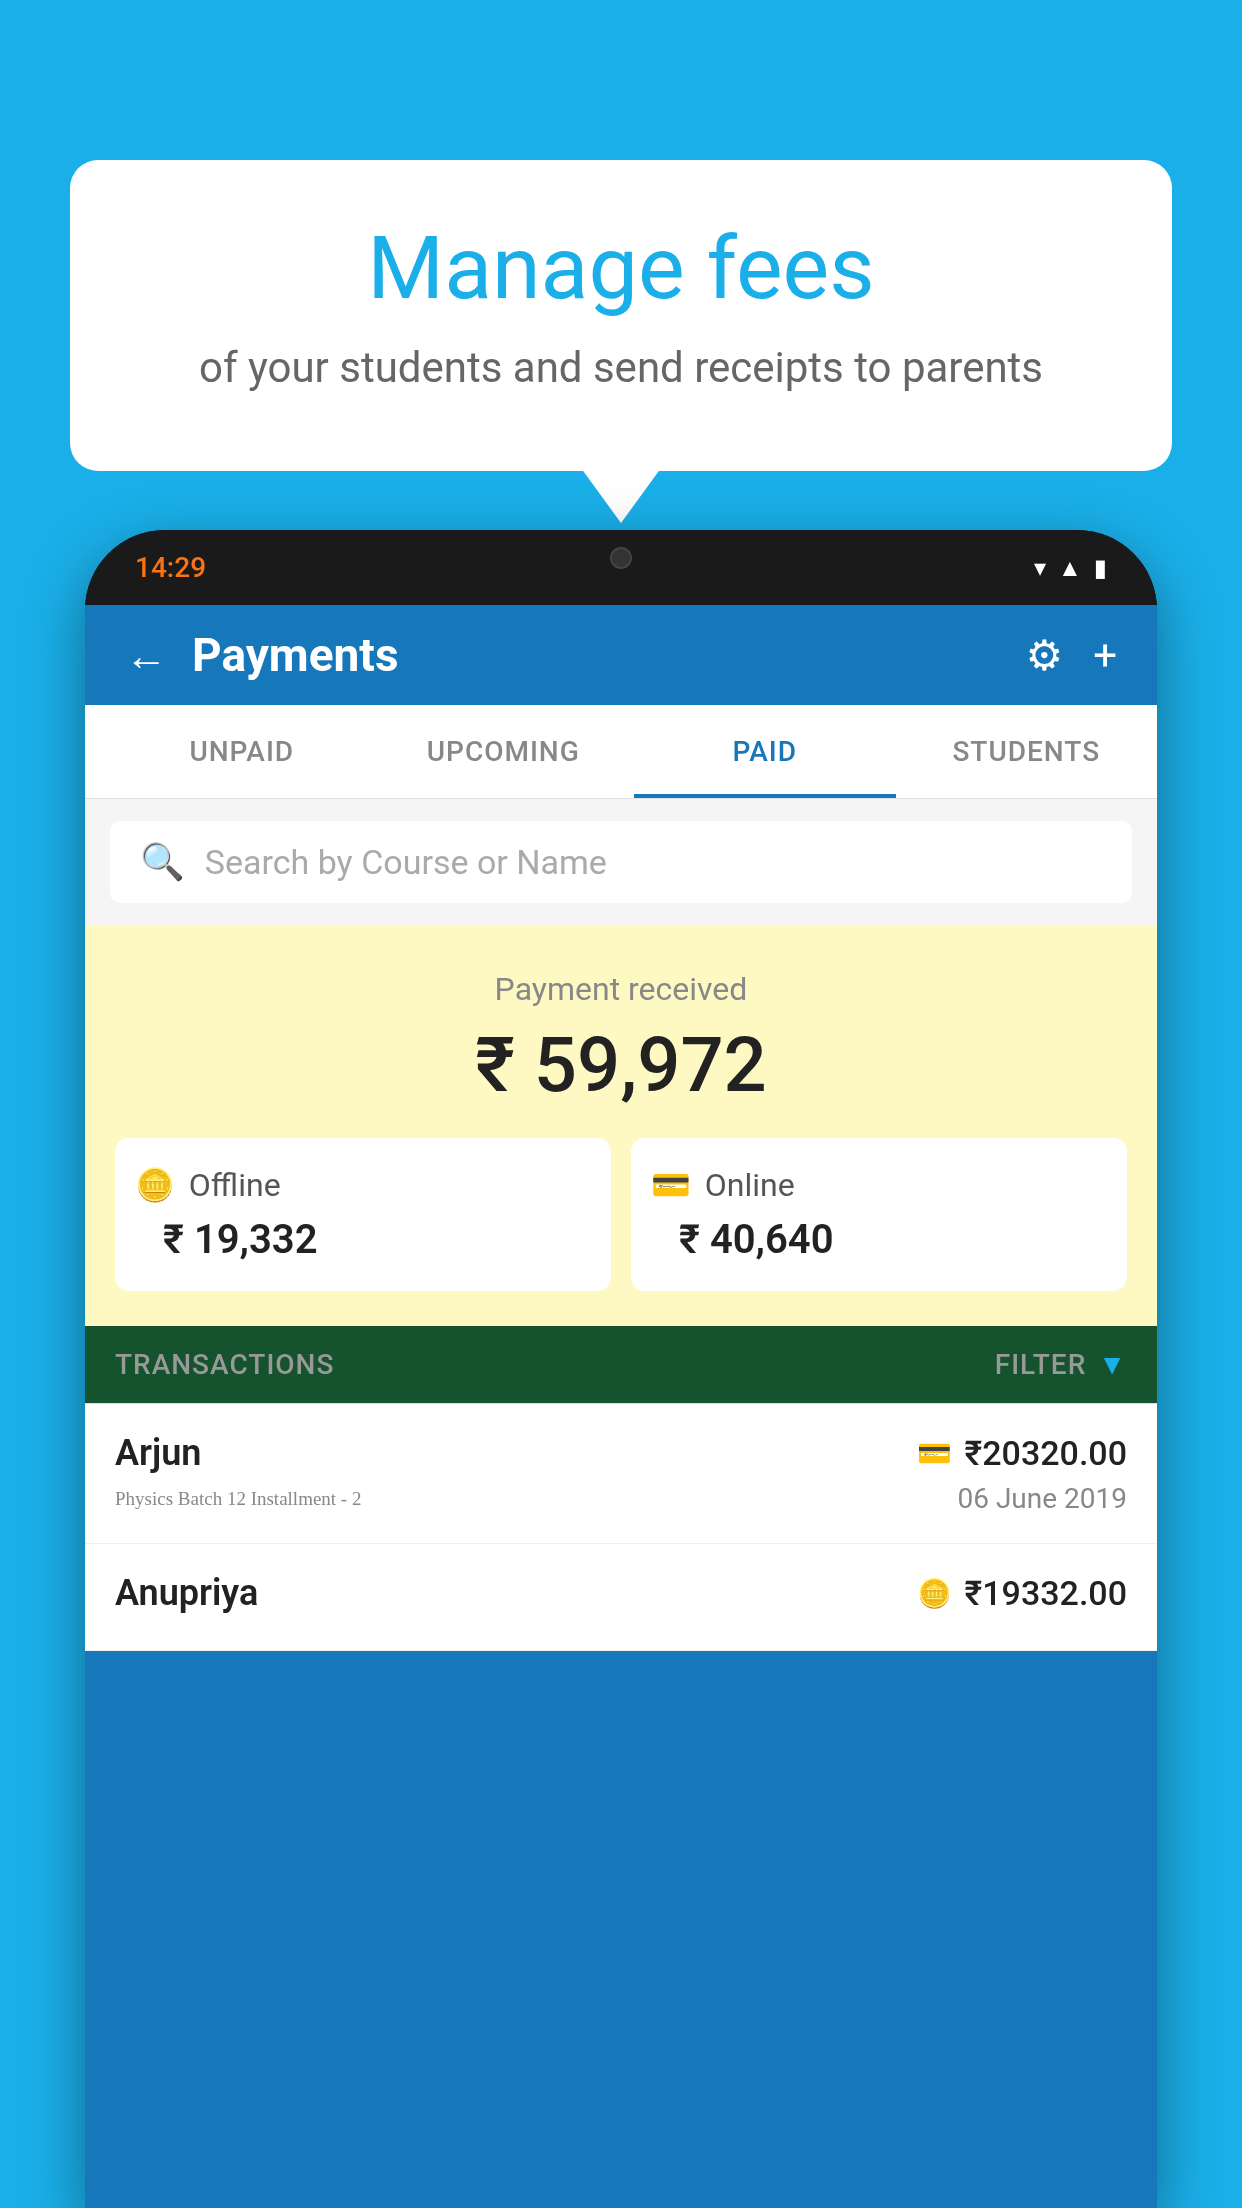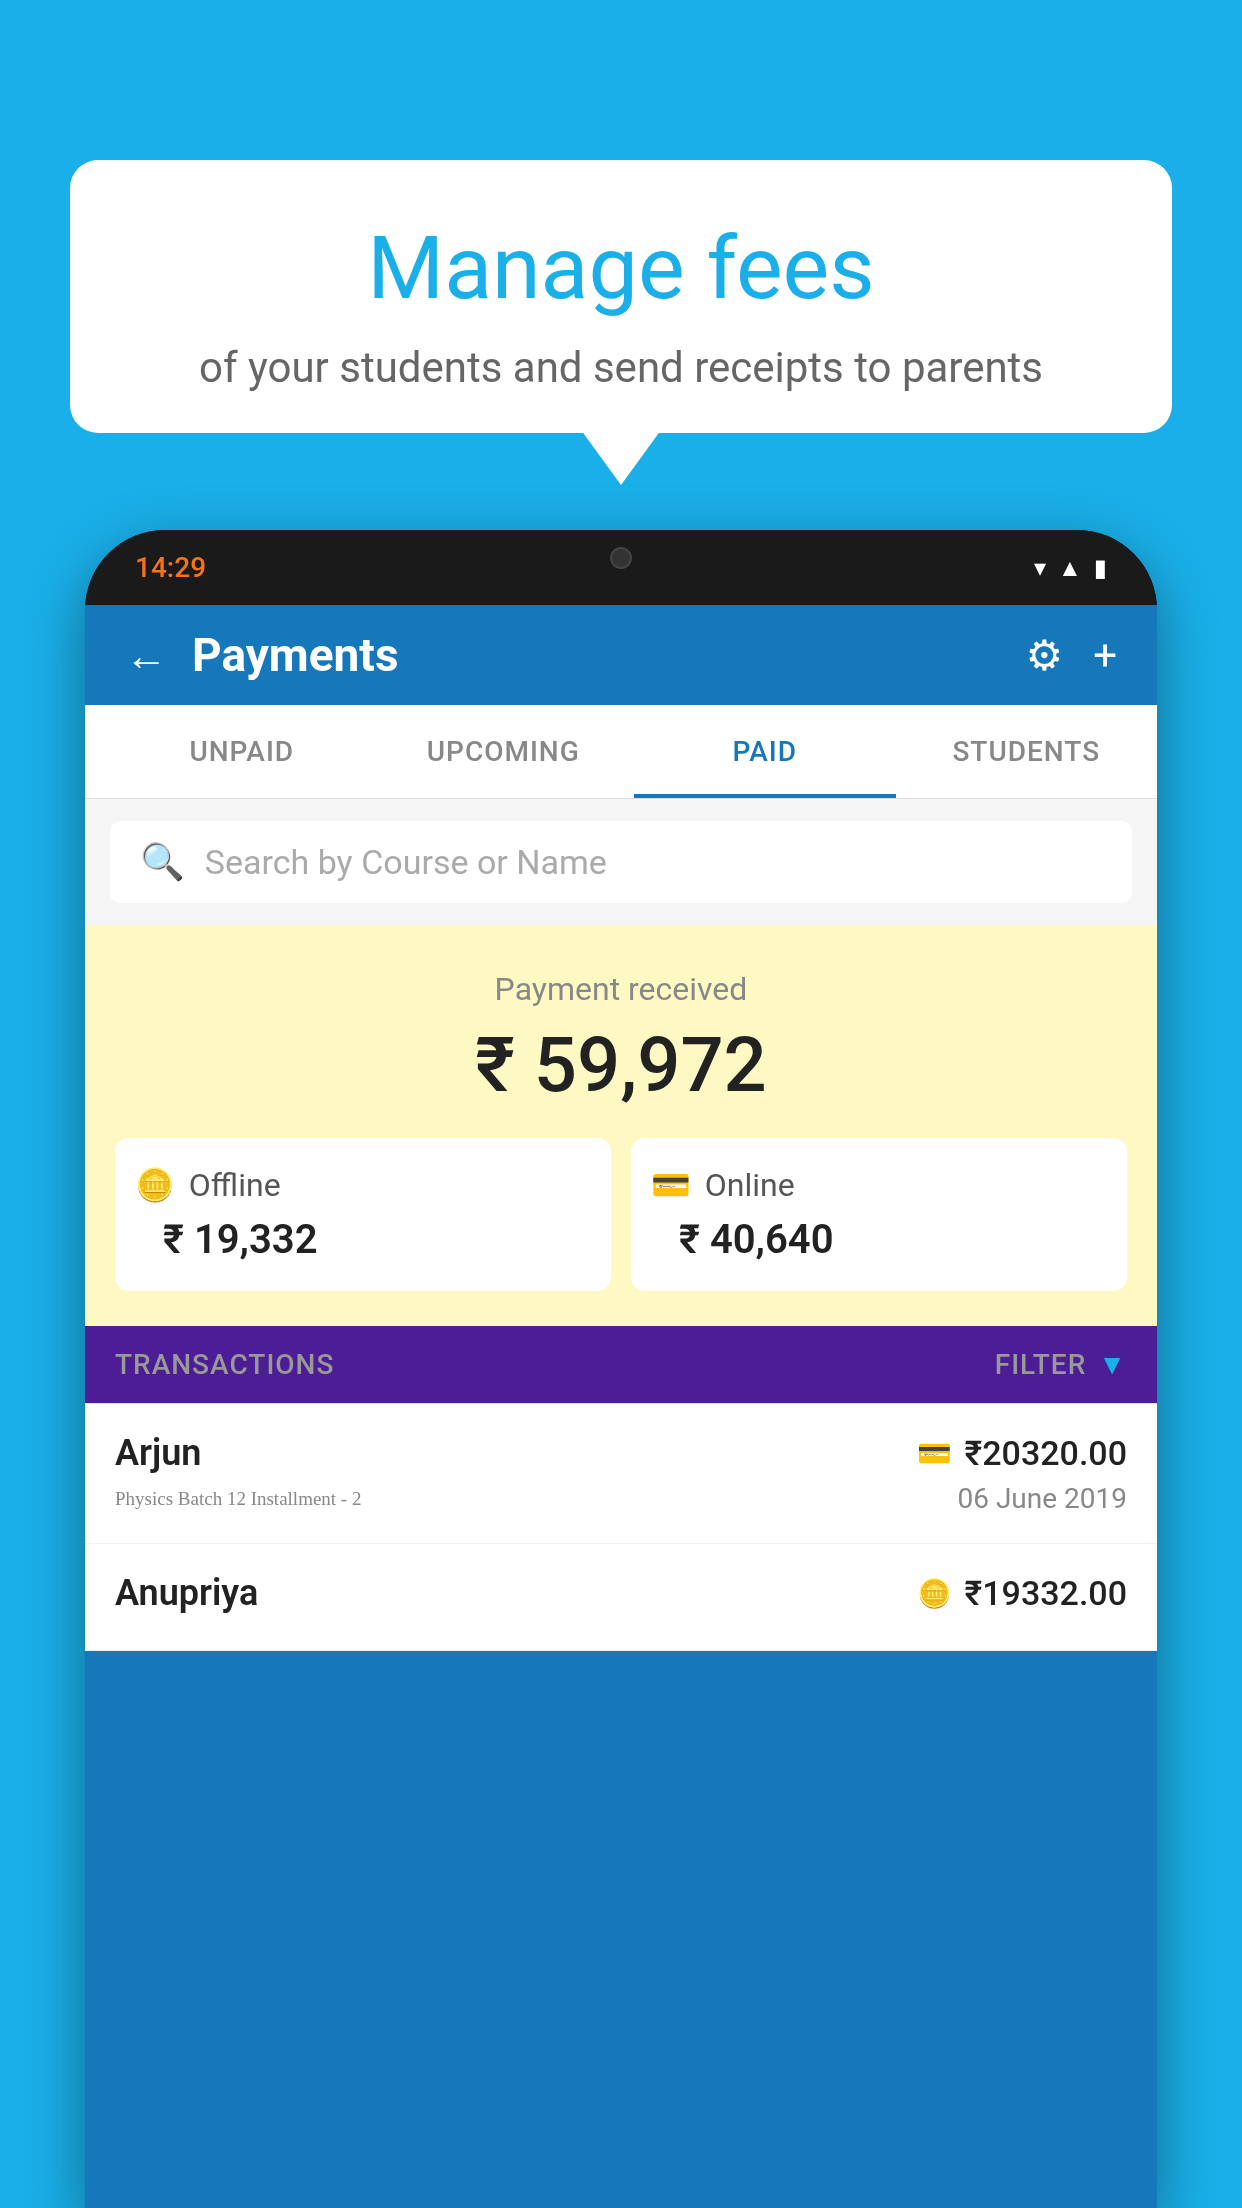--- a/index.html
+++ b/index.html
@@ -13,21 +13,21 @@
     }
 
     
     .speech-bubble {
       position: absolute;
       top: 160px;
       left: 70px;
       right: 70px;
       background: white;
       border-radius: 28px;
-      padding: 60px 70px 35px 70px;
+      padding: 60px 70px 73px 70px;
       text-align: center;
     }
     .speech-bubble::after {
       content: '';
       position: absolute;
       bottom: -52px;
       left: 50%;
       transform: translateX(-50%);
       width: 0;
       height: 0;
@@ -239,21 +239,21 @@
       font-size: 40px;
       font-weight: 600;
       color: #222;
       text-align: left;
       padding-left: 4px;
       margin-left: 24px;
     }
 
     
     .transactions-header {
-      background: #4c1d95;
+      background: #14532d;
       display: flex;
       align-items: center;
       justify-content: space-between;
       padding: 22px 30px;
       border-bottom: 1px solid #e0e0e0;
     }
     .transactions-label {
       font-size: 28px;
       color: #999;
       letter-spacing: 1px;

